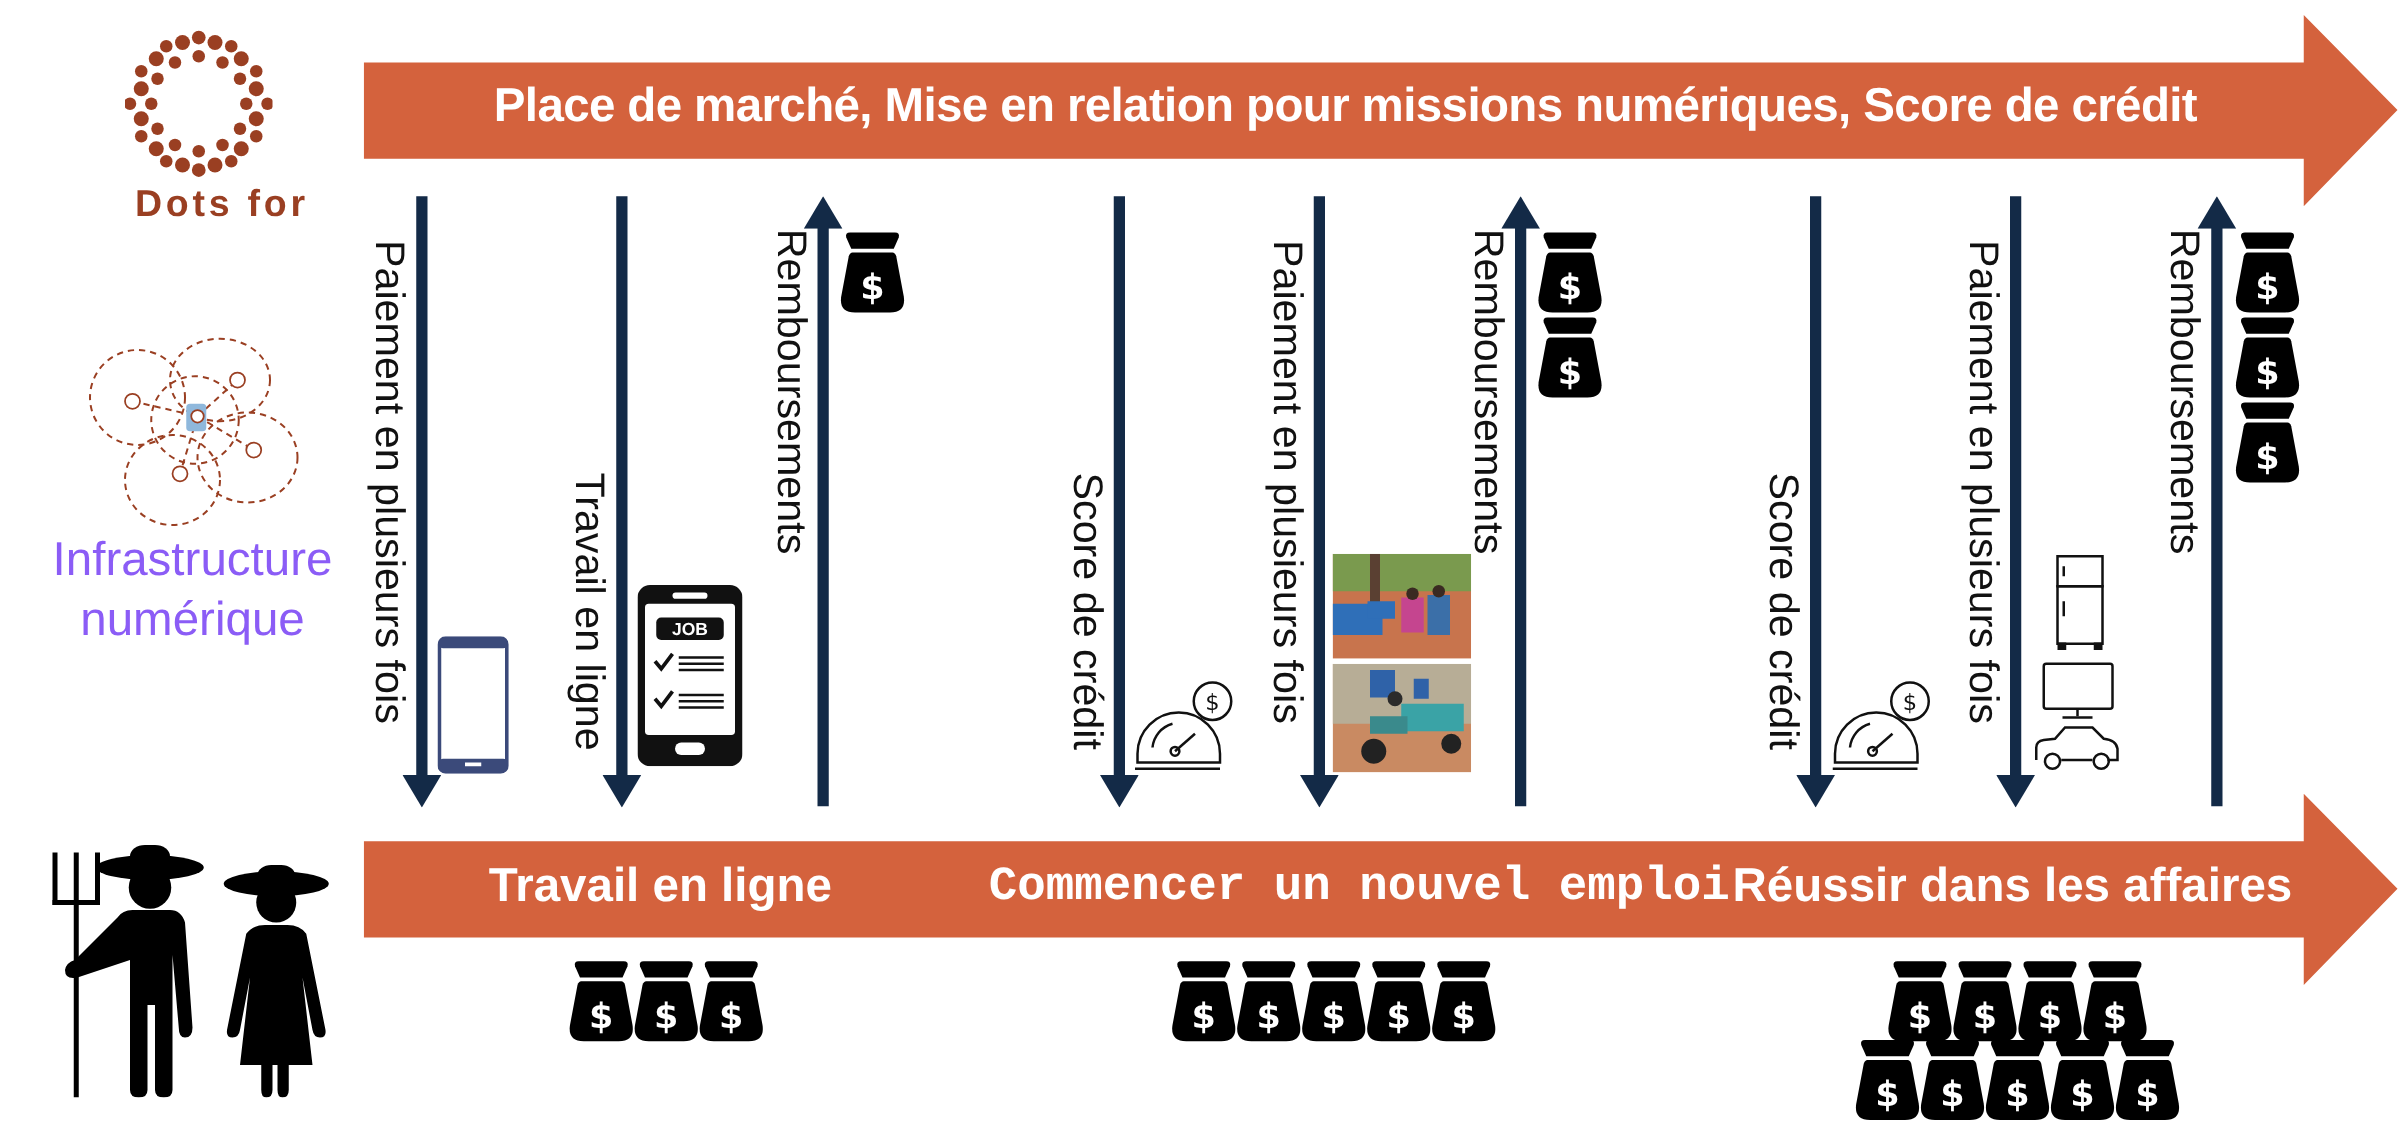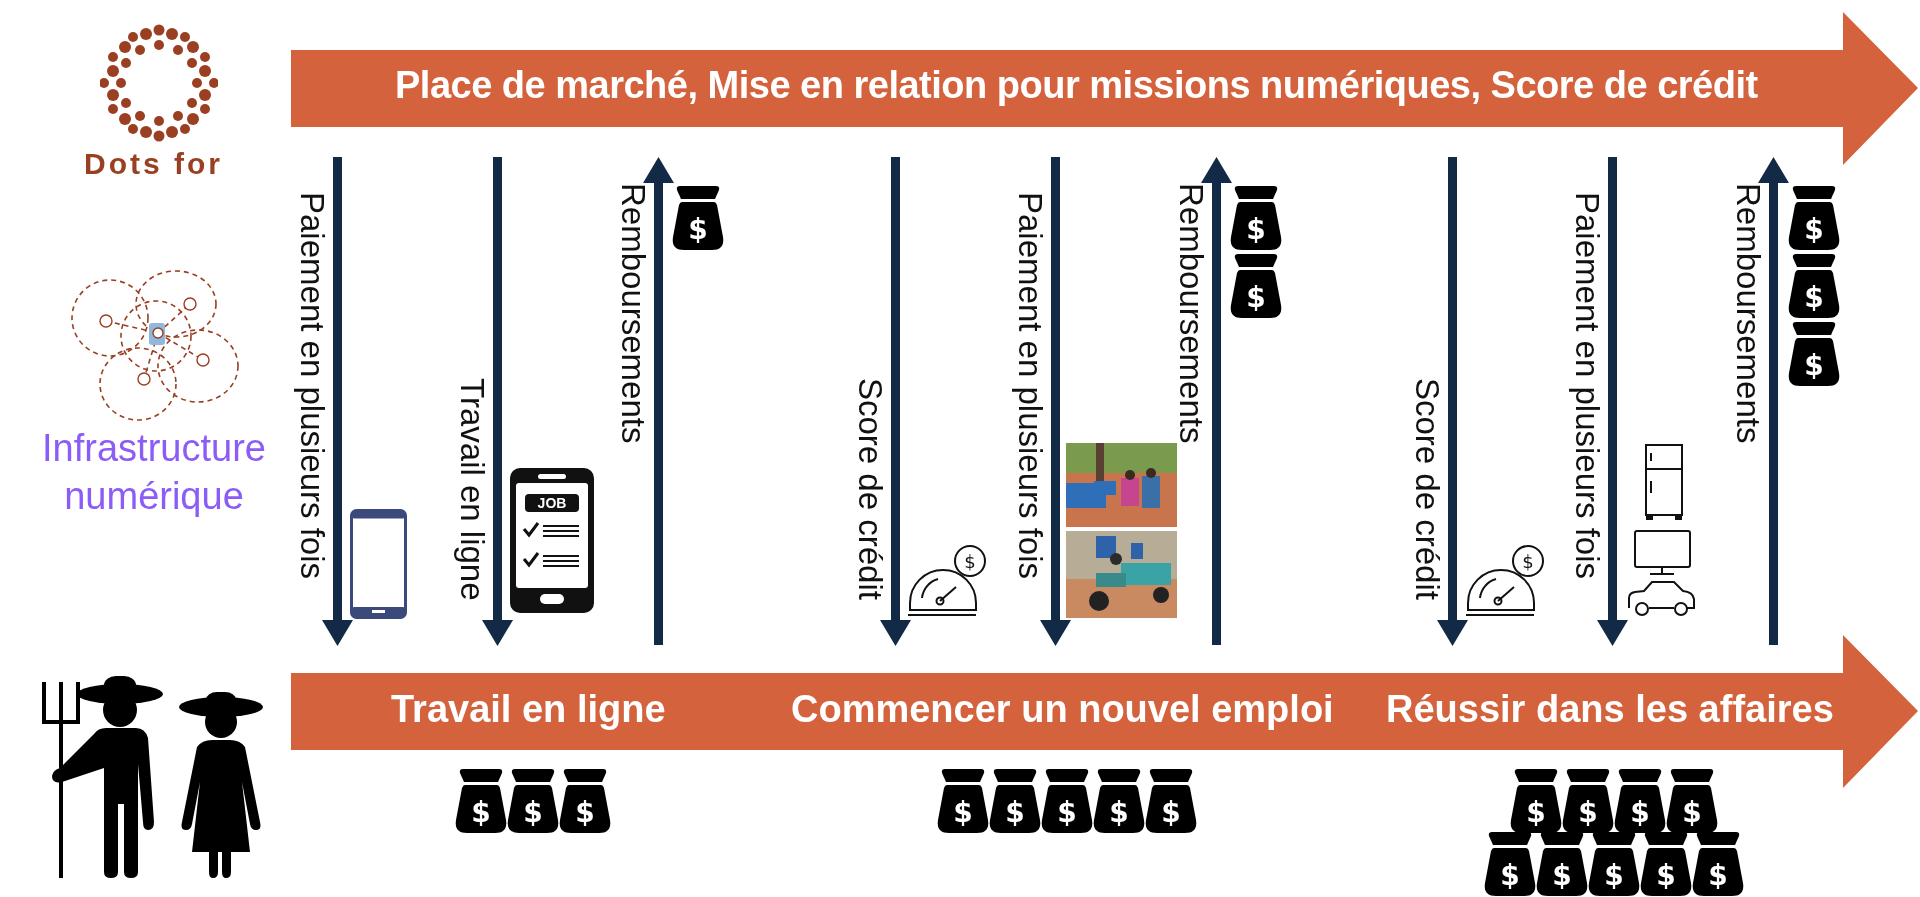--- a/index.html
+++ b/index.html
@@ -62,21 +62,21 @@
         <circle cx="19" cy="33" r="5"></circle>
         <circle cx="0" cy="38" r="5"></circle>
       <circle cx="-13" cy="49" r="6"></circle>
         <circle cx="13" cy="49" r="6"></circle>
         <circle cx="-26" cy="46" r="5"></circle>
         <circle cx="26" cy="46" r="5"></circle>
         <circle cx="0" cy="53" r="5.5"></circle>
     </g>
   </svg>
 </div>
-<div class="logo-text" style="left:84px;top:147px;">Dots for</div>
+<div class="logo-text" style="left:108px;top:147px;">Dots for</div>
 
 <div class="abs" style="left:68px;top:266px;width:175px;height:155px;">
   <svg width="175" height="155" viewBox="0 0 175 155">
     <g fill="none" stroke="#9a3f22" stroke-width="1.6" stroke-dasharray="5 4">
       <ellipse cx="42" cy="52" rx="38" ry="38"></ellipse>
       <ellipse cx="108" cy="38" rx="40" ry="33"></ellipse>
       <ellipse cx="130" cy="100" rx="40" ry="36"></ellipse>
       <ellipse cx="70" cy="118" rx="38" ry="36"></ellipse>
       <ellipse cx="88" cy="70" rx="35" ry="35"></ellipse>
       <line x1="38" y1="55" x2="90" y2="67"></line>
@@ -126,21 +126,21 @@
     <path d="M0 38 H1552 V0 L1627 76 L1552 153 V115 H0 Z" fill="#d4623d"></path>
   </svg>
   <div class="bar-text" style="left:104px;top:52px;font-size:38px;letter-spacing:-0.5px;">Place de marché, Mise en relation pour missions numériques, Score de crédit</div>
 </div>
 
 <div class="arrow" style="left:291px;top:635px;width:1629px;height:153px;">
   <svg width="1629" height="153" viewBox="0 0 1629 153">
     <path d="M0 38 H1552 V0 L1627 76 L1552 153 V115 H0 Z" fill="#d4623d"></path>
   </svg>
   <div class="bar-text" style="left:100px;top:53px;font-size:38px;">Travail en ligne</div>
-  <div class="bar-text" style="left:500px;top:53px;font-size:38px;">Commencer un nouvel emploi</div>
+  <div class="bar-text" style="left:500px;top:53px;font-size:38px;font-family:Liberation Mono, monospace;">Commencer un nouvel emploi</div>
   <div class="bar-text" style="left:1095px;top:53px;font-size:38px;">Réussir dans les affaires</div>
 </div>
 
 <div>
   <div class="vline" style="left:333px;top:157px;height:468px;"></div>
   <svg class="abs" style="left:322px;top:620px" width="31" height="26">
       <path d="M0 0 H31 L15.5 26 Z" fill="#132a47"></path>
     </svg>
   <div class="vtext" style="left:331px;top:192px;">Paiement en plusieurs fois</div>
   <div class="abs" style="left:350px;top:509px;width:57px;height:110px;">

